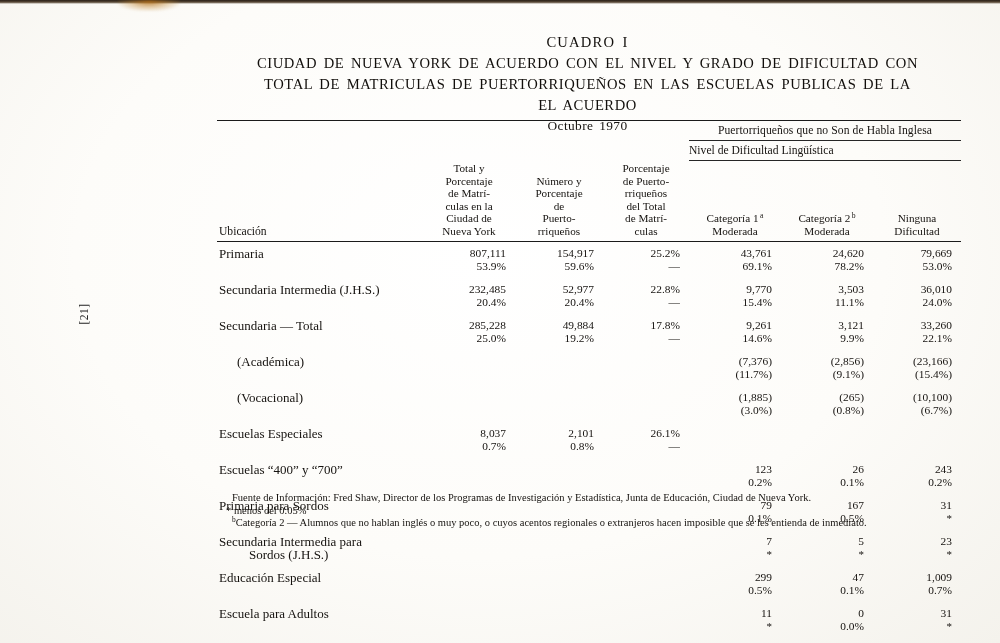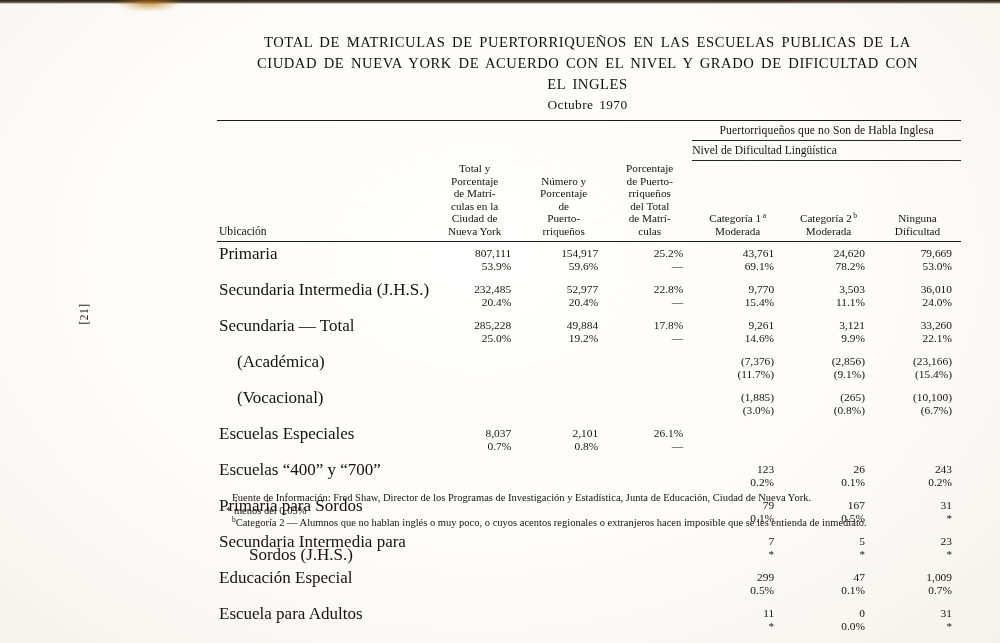--- a/index.html
+++ b/index.html
@@ -136,21 +136,21 @@
     font-size: 7.6px;
     vertical-align: super;
     line-height: 0;
     padding-left: 1.5px;
   }
 
   .loc {
     text-align: left;
     padding-left: 2px;
     white-space: nowrap;
-    font-size: 17px;
+    font-size: 13px;
   }
   .loc.indent { padding-left: 20px; }
   .loc.indent2 { padding-left: 32px; }
   .num {
     text-align: right;
     padding-right: 9px;
     white-space: nowrap;
     font-variant-numeric: lining-nums;
   }
   .num.pct { color: #15120f; }
@@ -203,23 +203,24 @@
 
 <div class="paper-tint"></div>
 <div class="scan-edge"></div>
 <div class="scan-stain"></div>
 
 <div class="page">
 
   <div class="folio">[21]</div>
 
   <div class="title-block">
+    <div class="t-line t-cuadro">CUADRO I</div>
+    <div class="t-line">CIUDAD DE NUEVA YORK DE ACUERDO CON EL NIVEL Y GRADO DE DIFICULTAD CON</div>
     <div class="t-line">TOTAL DE MATRICULAS DE PUERTORRIQUEÑOS EN LAS ESCUELAS PUBLICAS DE LA</div>
-    <div class="t-line">CIUDAD DE NUEVA YORK DE ACUERDO CON EL NIVEL Y GRADO DE DIFICULTAD CON</div>
-    <div class="t-line">EL INGLES</div>
+    <div class="t-line">EL ACUERDO</div>
     <div class="t-date">Octubre 1970</div>
   </div>
 
   <div class="tbl-wrap">
     <table class="main">
       <colgroup>
         <col class="c-ubic">
           <col class="c-a">
           <col class="c-b">
           <col class="c-c">

